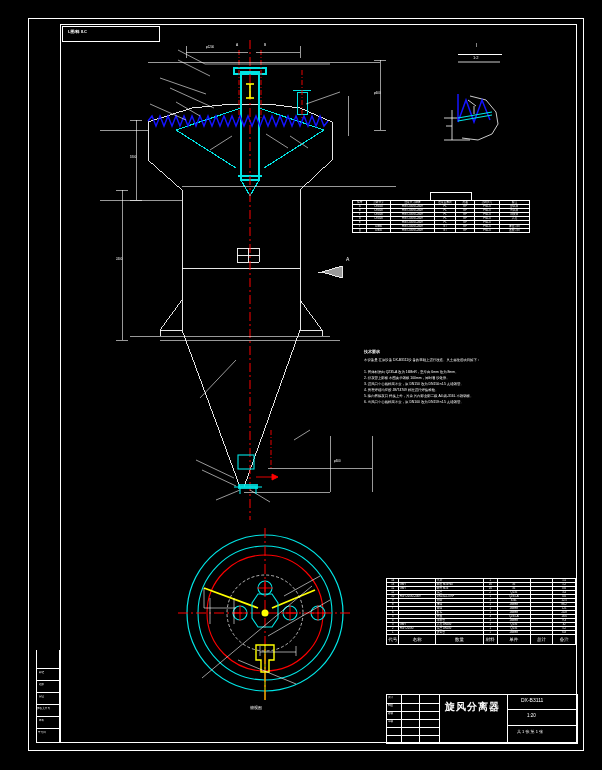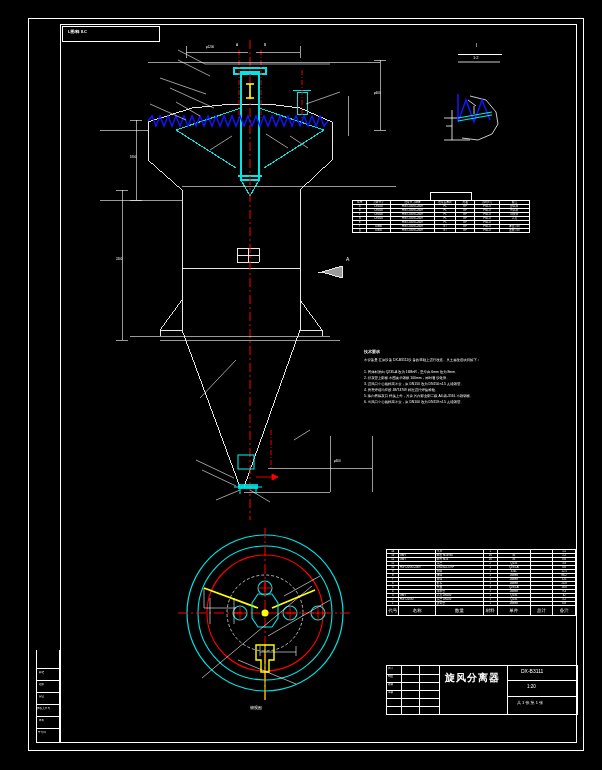--- a/index.html
+++ b/index.html
@@ -361,21 +361,21 @@
     <div class="noteln" style="left:0;top:0;font-weight:bold;font-size:4px;">技术要求</div>
     <div class="noteln" style="left:0;top:9px;">本设备是 在原设备 DX-B3111设 备的基础上进行改造。其主要改造项目如下：</div>
     <div class="noteln" style="left:0;top:21px;">1. 筒体材质由 Q235-A 改为 16MnR，壁厚由 6mm 改为 8mm。</div>
     <div class="noteln" style="left:0;top:27px;">2. 排灰管上部板 本图要求钢板 100mm，同时增 设锥形。</div>
     <div class="noteln" style="left:0;top:33px;">3. 进风口中心线标高不变，原 DN150 改为 DN150×4.5 无缝钢管。</div>
     <div class="noteln" style="left:0;top:39px;">4. 所有焊缝均应按 JB/T4709 标准进行焊接检验。</div>
     <div class="noteln" style="left:0;top:45px;">5. 除内筒除灰口 焊接上外，其余 其内部全部二级 A4 级-316L 不锈钢板。</div>
     <div class="noteln" style="left:0;top:51px;">6. 出风口中心线标高不变，原 DN100 改为 DN159×4.5 无缝钢管。</div>
   </div>
 
-  <div class="abs" style="left:386px;top:549px;width:190px;height:164px;">
+  <div class="abs" style="left:386px;top:578px;width:190px;height:164px;">
 
     <table class="tbl" style="left:0;top:0;width:190px;">
       <tbody>
           <tr>
         <td style="width:10px">14</td>
         <td class="cellL" style="width:34px"></td>
         <td class="cellL" style="width:44px">垫片</td>
         <td style="width:12px">1</td>
         <td style="width:30px"></td>
         <td style="width:20px"></td>

